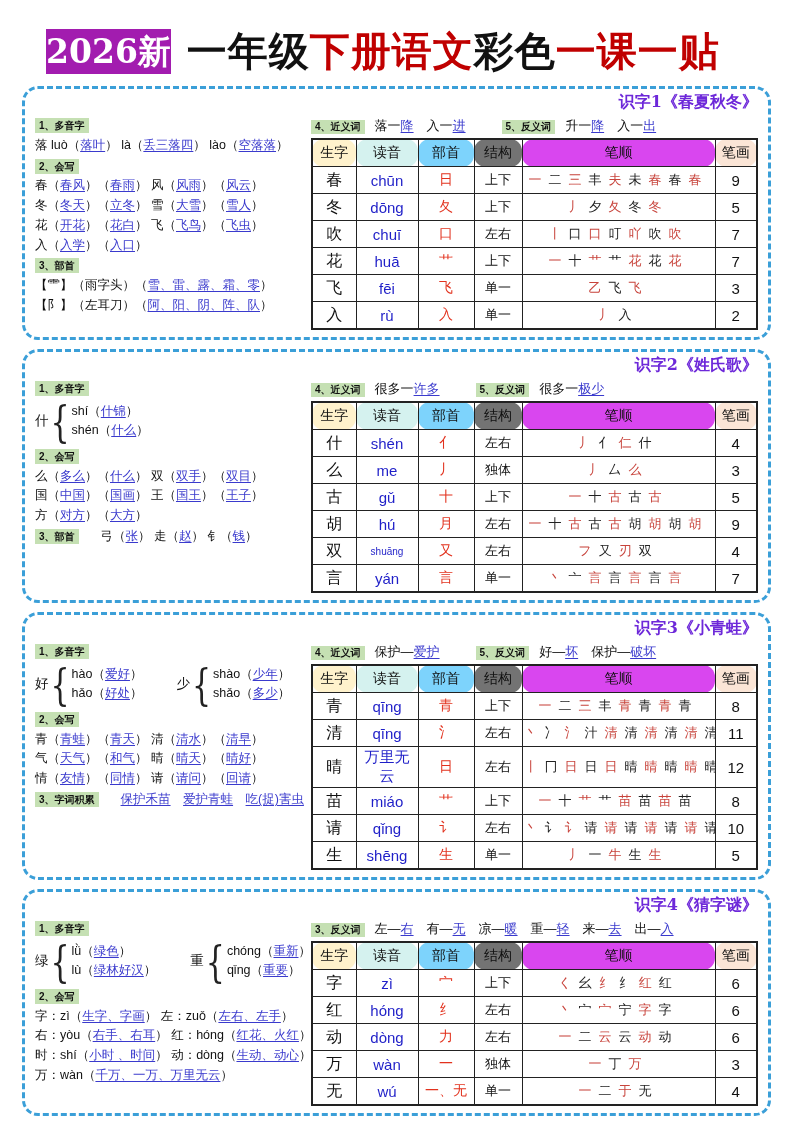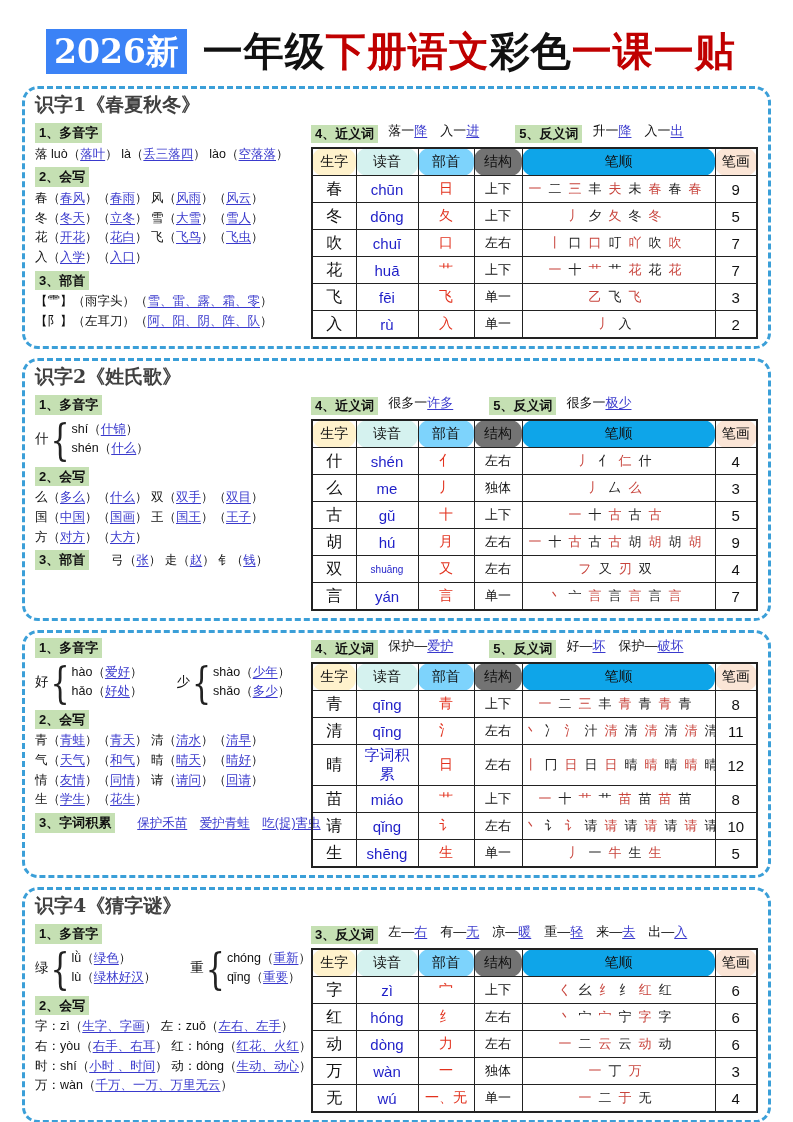--- a/index.html
+++ b/index.html
@@ -1,31 +1,31 @@
 <!DOCTYPE html>
 <html><head>
 <meta charset="utf-8">
 <style>
   html,body{margin:0;padding:0;background:#fff;}
   body{width:793px;height:1122px;font-family:"Liberation Sans",sans-serif;color:#111;overflow:hidden;}
 
   
   .hdr{display:flex;align-items:center;gap:16px;margin:24px 0 4px 46px;}
-  .badge{background:#3b82f6;color:#fff;font-weight:bold;font-size:33px;line-height:1.25;padding:2px 8px;font-family:"DejaVu Serif",serif;}
+  .badge{background:#a21caf;color:#fff;font-weight:bold;font-size:33px;line-height:1.25;padding:2px 0;font-family:"DejaVu Serif",serif;}
   .hdr-title{font-size:40px;font-weight:bold;font-family:"DejaVu Serif",serif;letter-spacing:1px;white-space:nowrap;}
   .hdr-title .red-seg{color:#C00000;}
 
   
   .card{border:3px dashed #3B9FD8;border-radius:16px;margin:7px 22px 9px;padding:2px 10px 7px;background:#fff;}
-  .card-title{color:#404040;text-align:left;font-size:19px;font-weight:bold;margin:1px 0 2px;font-family:"DejaVu Serif",serif;}
+  .card-title{color:#6d28d9;text-align:right;font-size:16px;font-weight:bold;margin:1px 0 2px;font-family:"DejaVu Serif",serif;}
   .card-body{display:flex;gap:8px;align-items:flex-start;}
   .left-col{width:268px;flex:none;font-size:12.5px;line-height:1.5;}
   .right-col{flex:1;min-width:0;}
 
-  .lbl{display:inline-block;background:#C5E0B3;color:#111;font-weight:bold;font-size:13px;padding:0 4px;margin:3px 0 1px;}
+  .lbl{display:inline-block;background:#C5E0B3;color:#111;font-weight:bold;font-size:10px;padding:0 4px;margin:3px 0 1px;}
   .line{margin:1px 0;white-space:nowrap;}
   .pln{color:#111;}
   .lnk{color:#3A3ACD;text-decoration:underline;text-underline-offset:2px;}
   .inline-block-line{white-space:nowrap;}
   .inline-gap{margin-left:22px;}
 
   .brace-row{display:flex;gap:34px;margin:1px 0 2px;}
   .brace-group{display:flex;align-items:center;}
   .bg-char{font-size:13.5px;margin-right:1px;}
   .brace{font-size:30px;font-weight:300;transform:scaleY(1.45);font-family:"DejaVu Serif",serif;color:#222;margin:0 2px 0 1px;}
@@ -33,21 +33,21 @@
   .bg-item{line-height:1.55;white-space:nowrap;}
 
   .pairs{display:flex;gap:36px;align-items:baseline;font-size:13px;margin:2px 0 3px;white-space:nowrap;}
   .pair-group{display:flex;gap:10px;align-items:flex-start;}
 
   table.char-table{border-collapse:collapse;width:100%;border:2px solid #222;table-layout:fixed;}
   table.char-table th,table.char-table td{border:1px solid #222;text-align:center;padding:1px 2px;height:24px;overflow:hidden;}
   table.char-table th{font-size:14px;font-weight:normal;border-radius:12px;}
   .c-char{width:44px;} .c-py{width:62px;} .c-rad{width:56px;} .c-stru{width:48px;} .c-cnt{width:42px;}
   th.h-char{background:#FFF2CC;} th.h-py{background:#D5F2EF;} th.h-rad{background:#7dd3fc;}
-  th.h-stru{background:#737373;} th.h-strokes{background:#0ea5e9;} th.h-cnt{background:#FBE5D6;}
+  th.h-stru{background:#737373;} th.h-strokes{background:#d946ef;} th.h-cnt{background:#FBE5D6;}
   td.char{font-size:16px;}
   td.py{color:#1F1FC8;font-size:15px;}
   td.rad{color:#E2321E;font-size:14px;}
   td.stru{font-size:13px;}
   td.strokes{text-align:left;padding-left:6px;font-size:13px;white-space:nowrap;}
   td.cnt{font-size:15px;}
   .sk-r{color:#C8443C;margin-right:7px;} .sk-b{color:#222;margin-right:7px;}
 </style>
 </head>
 <body>
@@ -256,20 +256,21 @@
                 <td class="stru">单一</td>
                 <td class="strokes"><span class="sk-r">丶</span><span class="sk-b">亠</span><span class="sk-r">言</span><span class="sk-b">言</span><span class="sk-r">言</span><span class="sk-b">言</span><span class="sk-r">言</span></td>
                 <td class="cnt">7</td>
               </tr>
             </tbody>
           </table>
         </div>
       </div>
     </section>
     <section class="card">
+      <h2 class="card-title">识字3《小青蛙》</h2>
       <div class="card-body">
         <div class="left-col">
           <div><span class="lbl">1、多音字</span></div>
           <div class="brace-row">
             <div class="brace-group">
               <span class="bg-char">好</span>
               <span class="brace">{</span>
               <div class="bg-items">
                 <div class="bg-item"><span class="pln">hào（</span><span class="lnk">爱好</span><span class="pln">）</span></div>
                 <div class="bg-item"><span class="pln">hǎo（</span><span class="lnk">好处</span><span class="pln">）</span></div>
@@ -281,21 +282,20 @@
               <div class="bg-items">
                 <div class="bg-item"><span class="pln">shào（</span><span class="lnk">少年</span><span class="pln">）</span></div>
                 <div class="bg-item"><span class="pln">shǎo（</span><span class="lnk">多少</span><span class="pln">）</span></div>
               </div>
             </div>
           </div>
           <div><span class="lbl">2、会写</span></div>
           <div class="line"><span class="pln">青（</span><span class="lnk">青蛙</span><span class="pln">）（</span><span class="lnk">青天</span><span class="pln">） 清（</span><span class="lnk">清水</span><span class="pln">）（</span><span class="lnk">清早</span><span class="pln">）</span></div>
           <div class="line"><span class="pln">气（</span><span class="lnk">天气</span><span class="pln">）（</span><span class="lnk">和气</span><span class="pln">） 晴（</span><span class="lnk">晴天</span><span class="pln">）（</span><span class="lnk">晴好</span><span class="pln">）</span></div>
           <div class="line"><span class="pln">情（</span><span class="lnk">友情</span><span class="pln">）（</span><span class="lnk">同情</span><span class="pln">） 请（</span><span class="lnk">请问</span><span class="pln">）（</span><span class="lnk">回请</span><span class="pln">）</span></div>
-          <div class="line"><span class="pln">生（</span><span class="lnk">学生</span><span class="pln">）（</span><span class="lnk">花生</span><span class="pln">）</span></div>
           <div class="inline-block-line"><span class="lbl">3、字词积累</span><span class="inline-gap"><span class="lnk">保护禾苗</span><span class="pln">　</span><span class="lnk">爱护青蛙</span><span class="pln">　</span><span class="lnk">吃(捉)害虫</span></span></div>
         </div>
         <div class="right-col">
           <div class="pairs">
             <div class="pair-group">
               <span class="lbl">4、近义词</span>
               <span><span class="pln">保护—</span><span class="lnk">爱护</span></span>
             </div>
             <div class="pair-group">
               <span class="lbl">5、反义词</span>
@@ -333,21 +333,21 @@
               <tr>
                 <td class="char">清</td>
                 <td class="py">qīng</td>
                 <td class="rad">氵</td>
                 <td class="stru">左右</td>
                 <td class="strokes"><span class="sk-r">丶</span><span class="sk-b">冫</span><span class="sk-r">氵</span><span class="sk-b">汁</span><span class="sk-r">清</span><span class="sk-b">清</span><span class="sk-r">清</span><span class="sk-b">清</span><span class="sk-r">清</span><span class="sk-b">清</span></td>
                 <td class="cnt">11</td>
               </tr>
               <tr>
                 <td class="char">晴</td>
-                <td class="py">字词积累</td>
+                <td class="py">万里无云</td>
                 <td class="rad">日</td>
                 <td class="stru">左右</td>
                 <td class="strokes"><span class="sk-r">丨</span><span class="sk-b">冂</span><span class="sk-r">日</span><span class="sk-b">日</span><span class="sk-r">日</span><span class="sk-b">晴</span><span class="sk-r">晴</span><span class="sk-b">晴</span><span class="sk-r">晴</span><span class="sk-b">晴</span></td>
                 <td class="cnt">12</td>
               </tr>
               <tr>
                 <td class="char">苗</td>
                 <td class="py">miáo</td>
                 <td class="rad">艹</td>
                 <td class="stru">上下</td>

